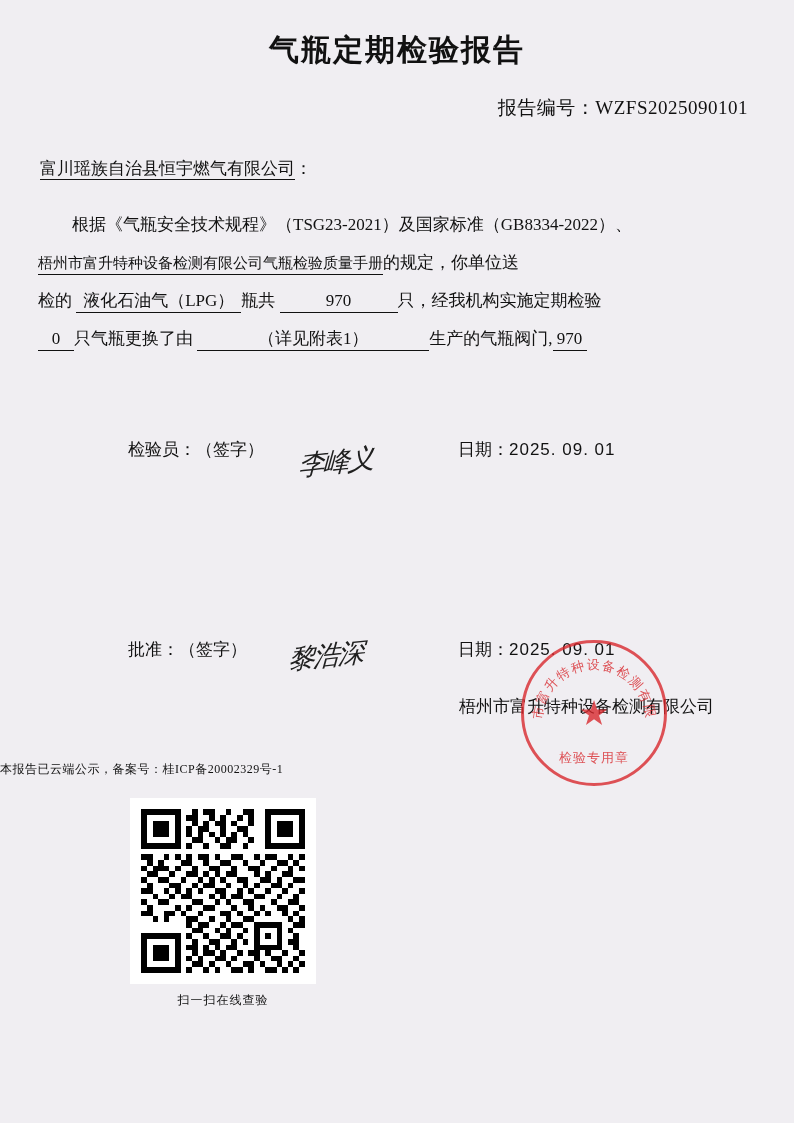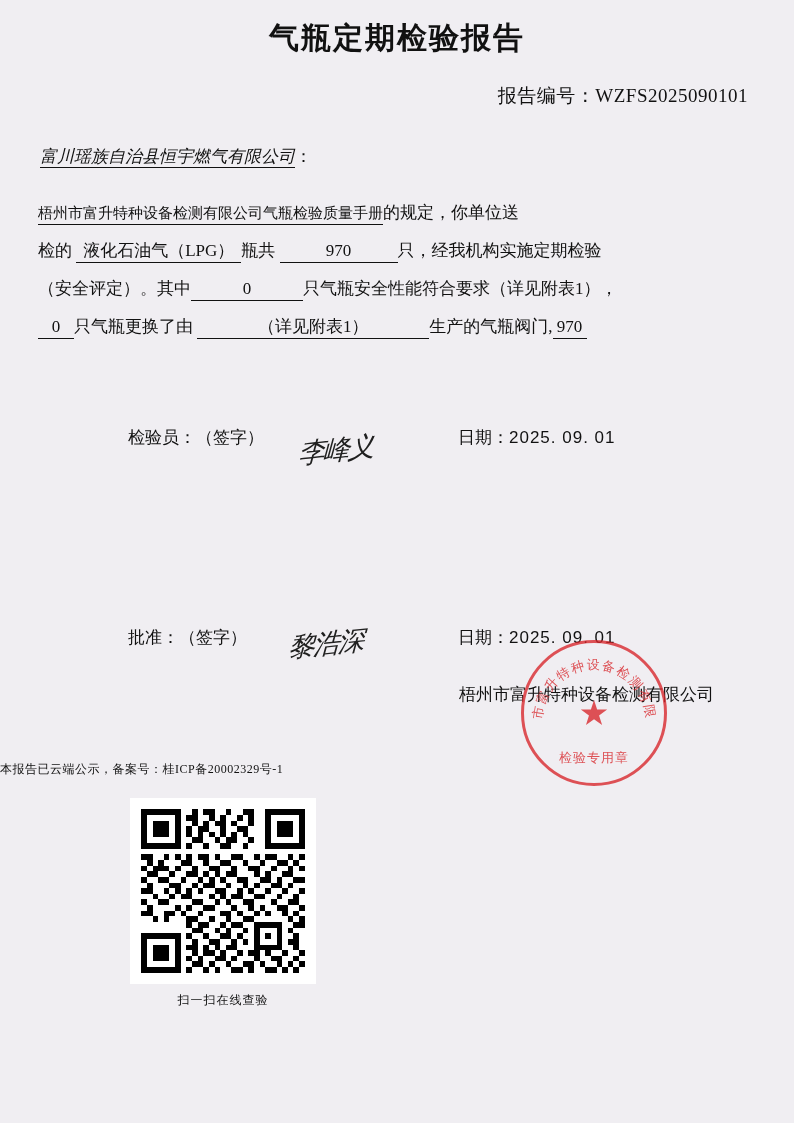--- a/index.html
+++ b/index.html
@@ -13,21 +13,21 @@
     font-family: "Liberation Serif", "DejaVu Serif", serif;
     color: #111;
     position: relative;
     overflow: hidden;
   }
   .page {
     position: relative;
     width: 794px;
     height: 793px;
     box-sizing: border-box;
-    padding: 12px 38px 0 38px;
+    padding: 24px 38px 0 38px;
     border-radius: 18px;
   }
   .doc-title {
     text-align: center;
     font-size: 30px;
     font-weight: bold;
     letter-spacing: 2px;
     margin: 6px 0 0 0;
     font-family: "Liberation Serif", "DejaVu Serif", serif;
   }
@@ -39,21 +39,20 @@
     letter-spacing: 0.5px;
   }
   .recipient {
     margin-top: 36px;
     font-size: 17px;
     padding-left: 2px;
   }
   .recipient .u {
     border-bottom: 1px solid #111;
     padding-bottom: 1px;
-    font-style: italic;
   }
   .body-text {
     margin-top: 26px;
     font-size: 17px;
     line-height: 38px;
     text-align: justify;
   }
   .body-text p {
     margin: 0;
   }
@@ -203,30 +202,30 @@
 
   <div class="report-no">
     <span>报告编号：</span><span>WZFS2025090101</span>
   </div>
 
   <div class="recipient">
     <span class="u">富川瑶族自治县恒宇燃气有限公司</span><span>：</span>
   </div>
 
   <div class="body-text">
+    <p class="indent">
+      <span>根据《气瓶安全技术规程》（TSG23-2021）及国家标准（GB8334-2022）、</span>
+    </p>
     <p>
       <span class="fill manual w-company">梧州市富升特种设备检测有限公司气瓶检验质量手册</span><span>的规定，你单位送</span>
     </p>
     <p>
       <span>检的</span>
       <span class="fill w-gas">液化石油气（LPG）</span><span>瓶共</span>
       <span class="fill w-count">970</span><span>只，经我机构实施定期检验</span>
-    </p>
-    <p>
-      <span>（安全评定）。其中</span><span class="fill w-ok">0</span><span>只气瓶安全性能符合要求（详见附表1），</span>
     </p>
     <p>
       <span class="fill w-valve">0</span><span>只气瓶更换了由</span>
       <span class="fill w-maker">（详见附表1）</span><span>生产的气瓶阀门,</span><span class="fill w-scrap">970</span>
     </p>
   </div>
 
   <div class="sign-block">
     <div class="sign-row">
       <span class="sign-label">检验员：（签字）</span>

